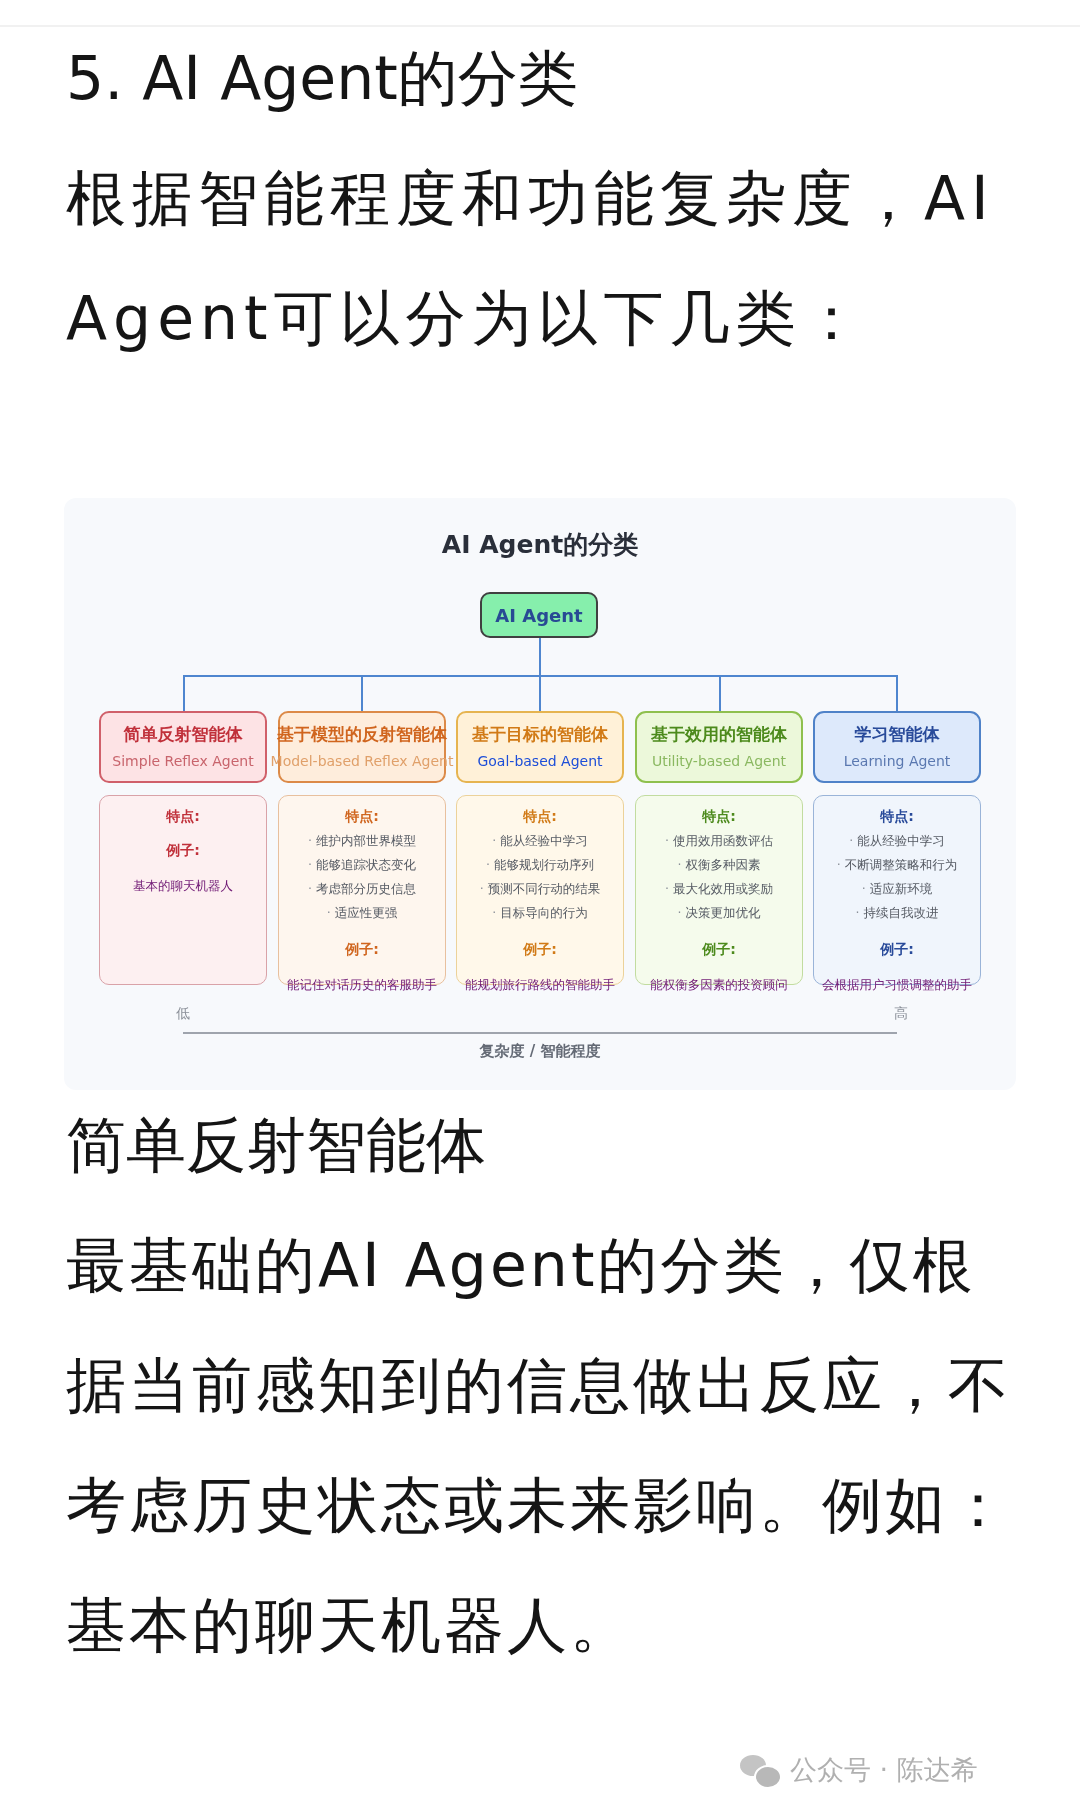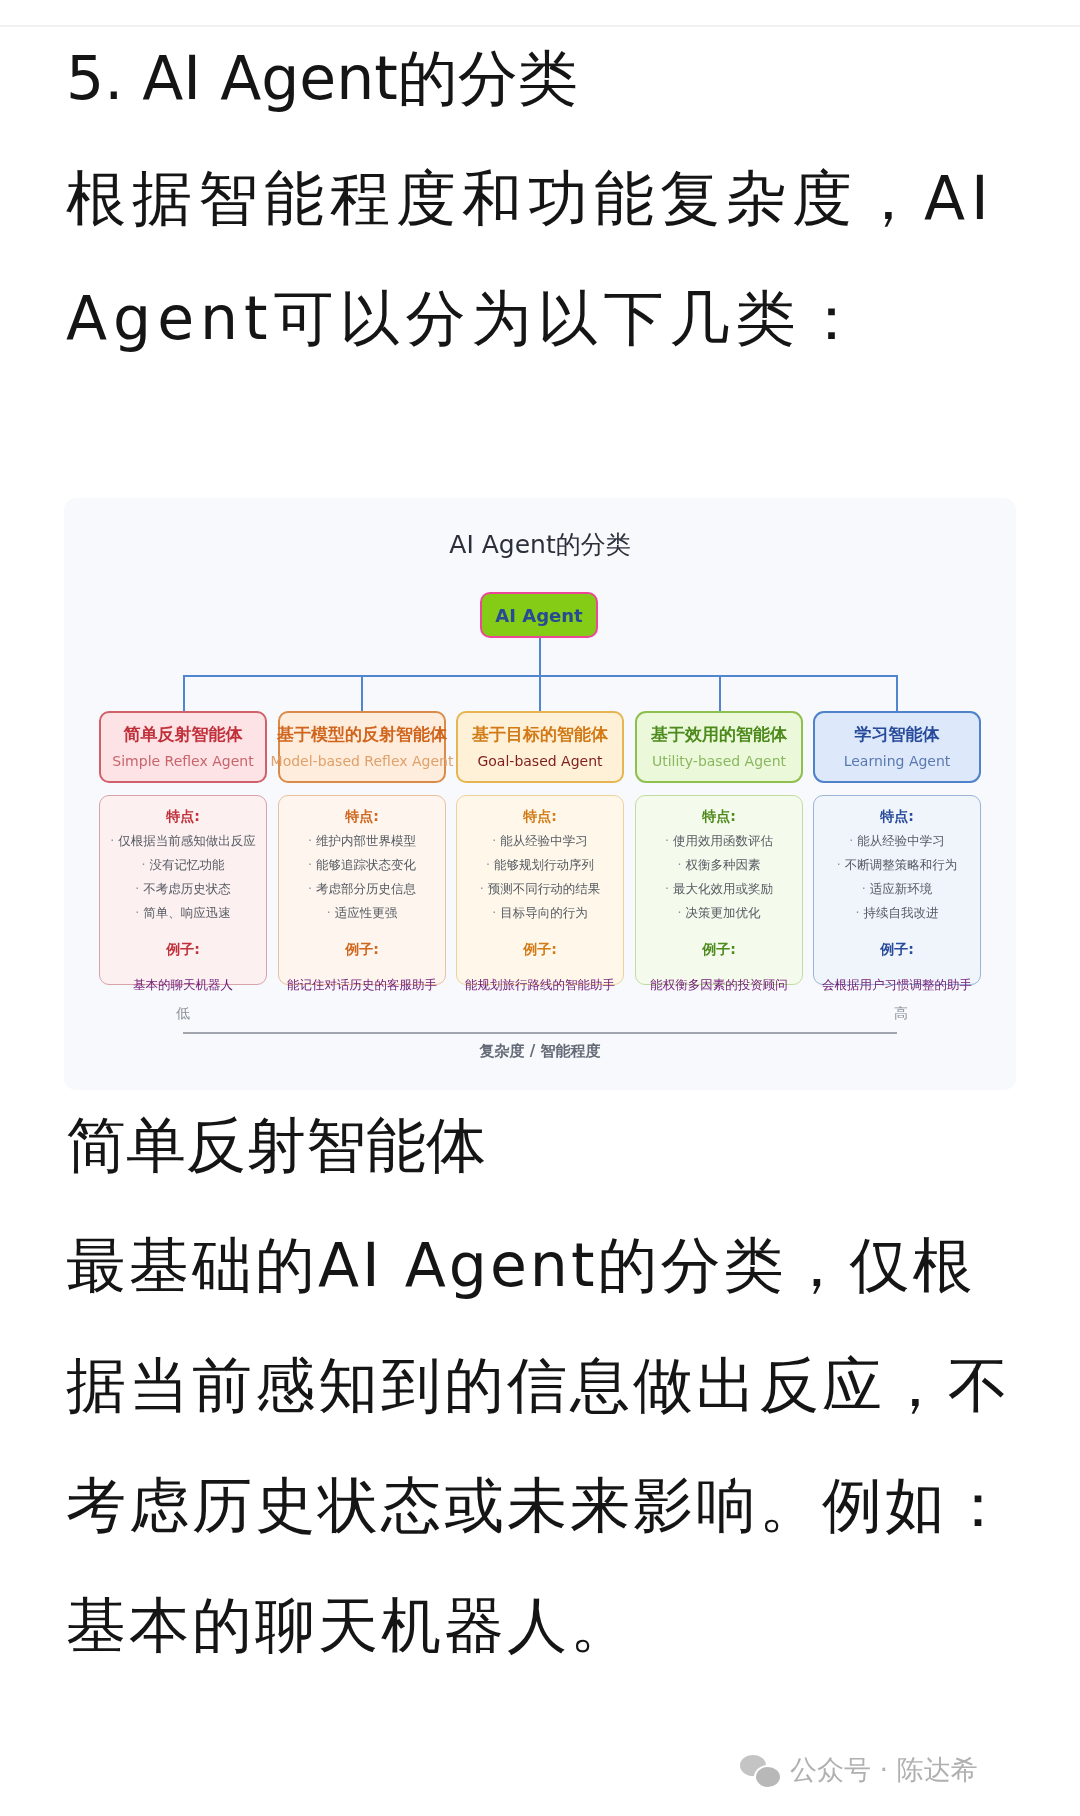--- a/index.html
+++ b/index.html
@@ -17,25 +17,25 @@
   #sub-heading { top: 1085px; font-size: 60px; letter-spacing: 0; }
   #body-para { top: 1205px; letter-spacing: 3px; }
 
   
   .diagram {
     position: absolute; left: 64px; top: 498px; width: 952px; height: 592px;
     background: #f7f9fc; border-radius: 12px;
   }
   .dg-title {
     position: absolute; left: 0; width: 100%; top: 30px; text-align: center;
-    font-size: 25px; font-weight: normal; color: #2a2f3a;
+    font-size: 25px; font-weight: bold; color: #2a2f3a;
   }
   .root-node {
     position: absolute; left: 416px; top: 94px; width: 118px; height: 46px;
-    border: 2px solid #ec4899; background: #84cc16; border-radius: 10px;
+    border: 2px solid #404040; background: #86efac; border-radius: 10px;
     display: flex; align-items: center; justify-content: center;
     font-size: 18px; font-weight: bold; color: #284a94; box-sizing: border-box;
   }
   .conn { position: absolute; background: #4f86cf; }
   .card-head {
     position: absolute; top: 213px; width: 168px; height: 72px; box-sizing: border-box;
     border: 2.5px solid; border-radius: 10px; text-align: center; overflow: visible;
   }
   .card-head .zh { position: absolute; left: -20px; right: -20px; top: 10px; font-size: 17px; font-weight: bold; white-space: nowrap; }
   .card-head .en { position: absolute; left: -10px; right: -10px; top: 40px; font-size: 14px; white-space: nowrap; }
@@ -55,21 +55,21 @@
   .c0 .en { color: #c8646c; }
   .c0 .card-body { border-color: #d9a2a8; background: #fdf0f1; }
 
   .c1 .card-head { border-color: #dc8a48; background: #feeddc; }
   .c1 .zh, .c1 .lbl, .c1 .lbl2 { color: #d0651e; }
   .c1 .en { color: #e0a06a; }
   .c1 .card-body { border-color: #e8c09e; background: #fef6ee; }
 
   .c2 .card-head { border-color: #e6b450; background: #fff1d8; }
   .c2 .zh, .c2 .lbl, .c2 .lbl2 { color: #d17a16; }
-  .c2 .en { color: #7f1d1d; }
+  .c2 .en { color: #1d4ed8; }
   .c2 .card-body { border-color: #ecd29a; background: #fff8ea; }
 
   .c3 .card-head { border-color: #8fc04e; background: #ecf8da; }
   .c3 .zh, .c3 .lbl, .c3 .lbl2 { color: #4c8a1c; }
   .c3 .en { color: #8ab860; }
   .c3 .card-body { border-color: #c2dca0; background: #f5fbec; }
 
   .c4 .card-head { border-color: #4f82c8; background: #dde9fb; border-radius: 11px; }
   .c4 .zh, .c4 .lbl, .c4 .lbl2 { color: #284a9a; }
   .c4 .en { color: #5a78b0; }
@@ -112,26 +112,20 @@
   <div class="conn" style="left:655px; top:177px; width:2px; height:37px;"></div>
   <div class="conn" style="left:832px; top:177px; width:2px; height:37px;"></div>
 
   <div class="cat c0">
     <div class="card-head" style="left:35px;">
       <div class="zh">简单反射智能体</div>
       <div class="en">Simple Reflex Agent</div>
     </div>
     <div class="card-body" style="left:35px;">
       <div class="lbl">特点:</div>
-      <ul>
-        <li>仅根据当前感知做出反应</li>
-        <li>没有记忆功能</li>
-        <li>不考虑历史状态</li>
-        <li>简单、响应迅速</li>
-      </ul>
       <div class="lbl2">例子:</div>
       <div class="ex">基本的聊天机器人</div>
     </div>
   </div>
 
   <div class="cat c1">
     <div class="card-head" style="left:214px;">
       <div class="zh">基于模型的反射智能体</div>
       <div class="en">Model-based Reflex Agent</div>
     </div>

